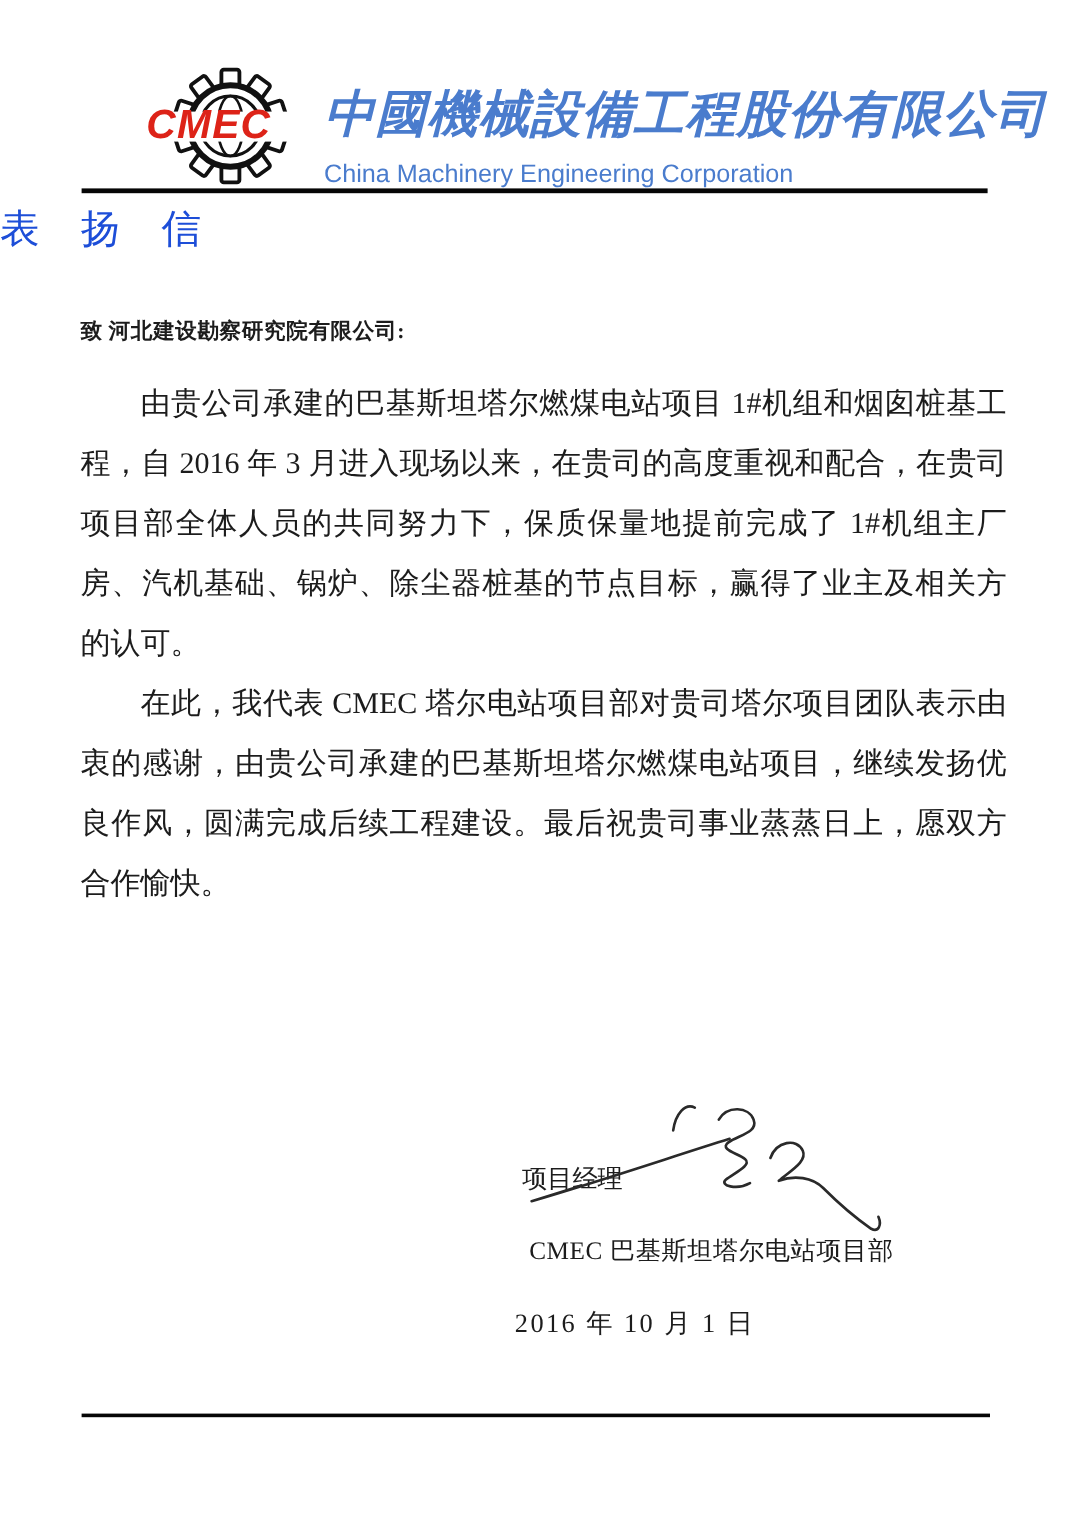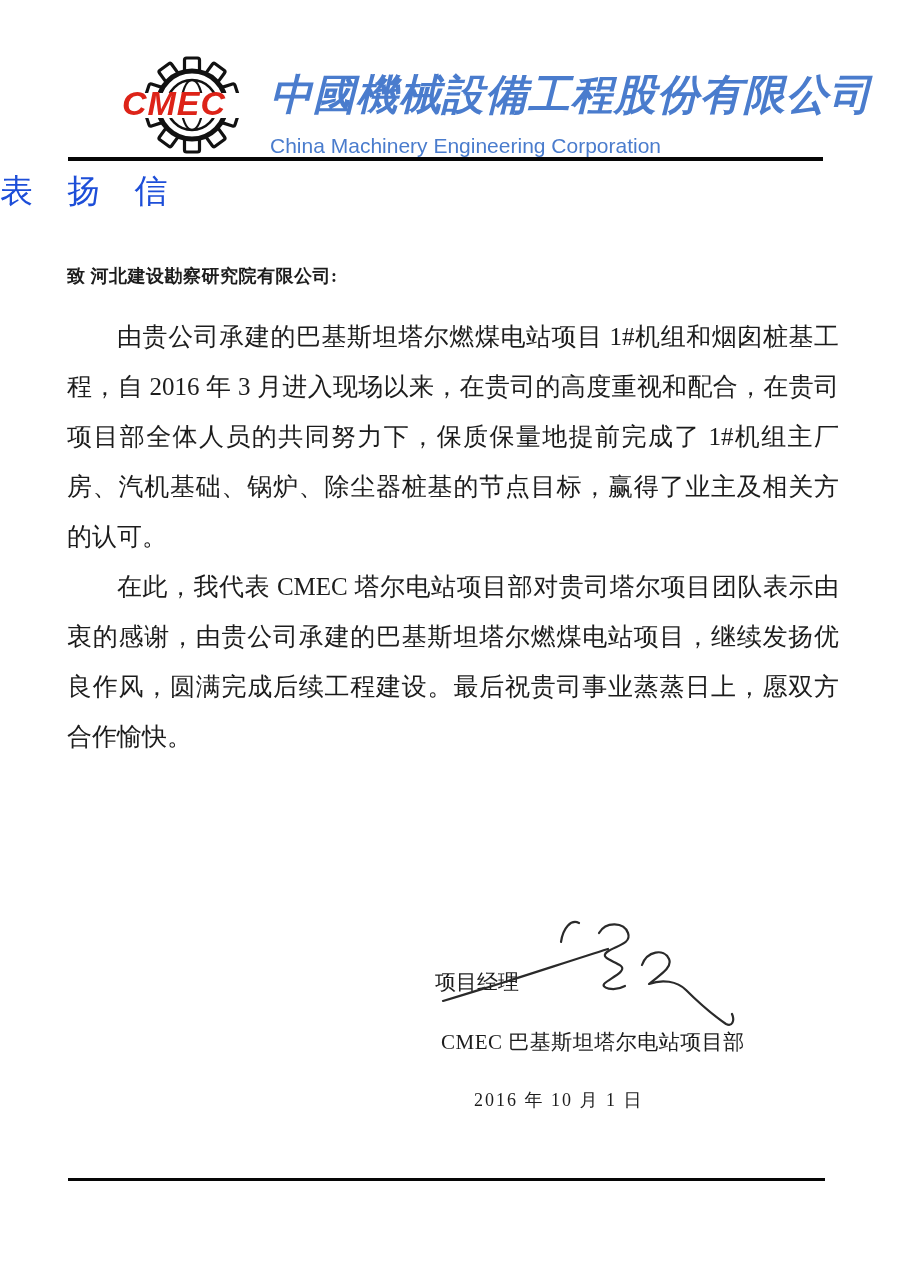--- a/index.html
+++ b/index.html
@@ -40,21 +40,21 @@
   }
   .letter-body{
     position:absolute;top:312px;left:67px;width:772px;
     font-size:25px;line-height:50px;text-align:justify;
   }
   .letter-body p{margin:0;text-indent:2em;}
   
   .sig-role{position:absolute;top:968px;left:435px;font-size:21px;}
   .sig-scribble{position:absolute;top:893px;left:428px;width:330px;height:150px;}
   .sig-dept{position:absolute;top:1028px;left:425px;font-size:21px;letter-spacing:0.5px;margin-left:16px;}
-  .sig-date{position:absolute;top:1088px;left:474px;font-size:18px;letter-spacing:2px;}
+  .sig-date{position:absolute;top:1088px;left:429px;font-size:22px;letter-spacing:2px;}
 </style>
 </head>
 <body>
 
 <div class="page">
 
   <div class="letterhead">
     <svg class="logo-mark" viewBox="0 0 178 102" xmlns="http://www.w3.org/2000/svg">
 
       <g stroke="#111111" stroke-width="3.2" fill="#ffffff">

